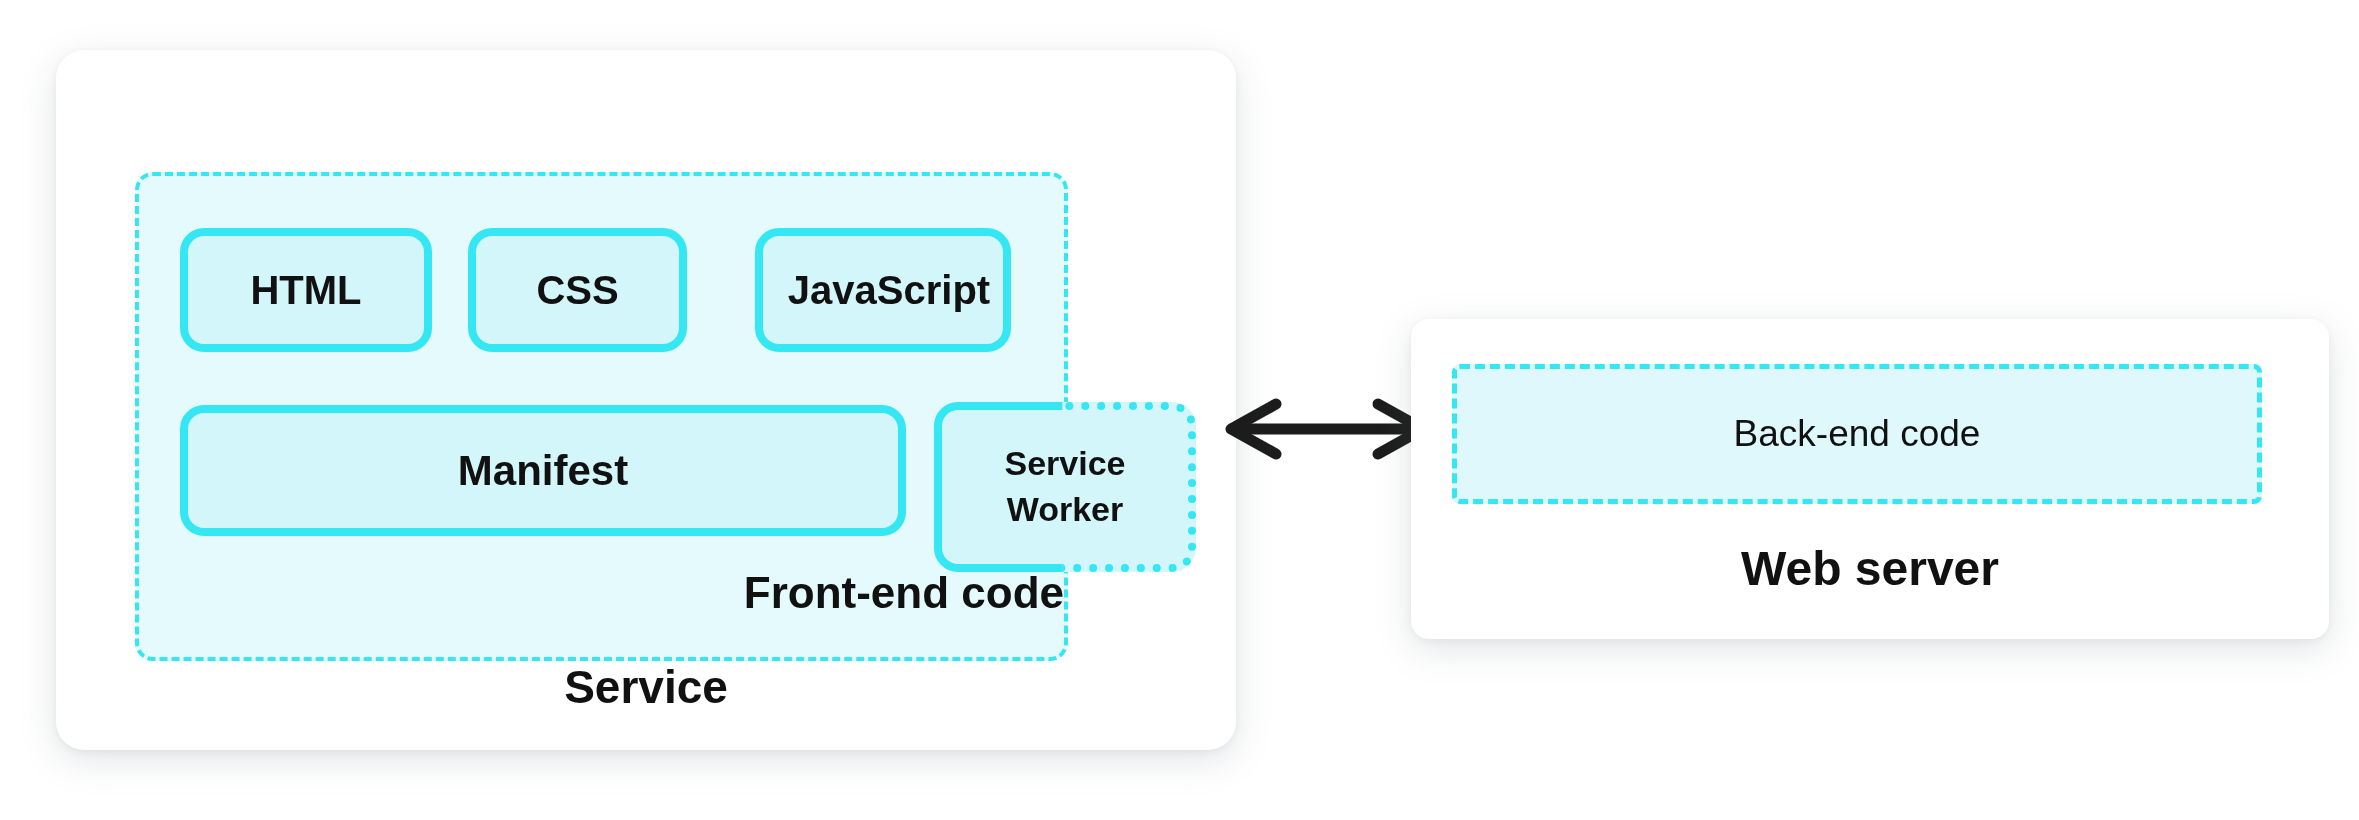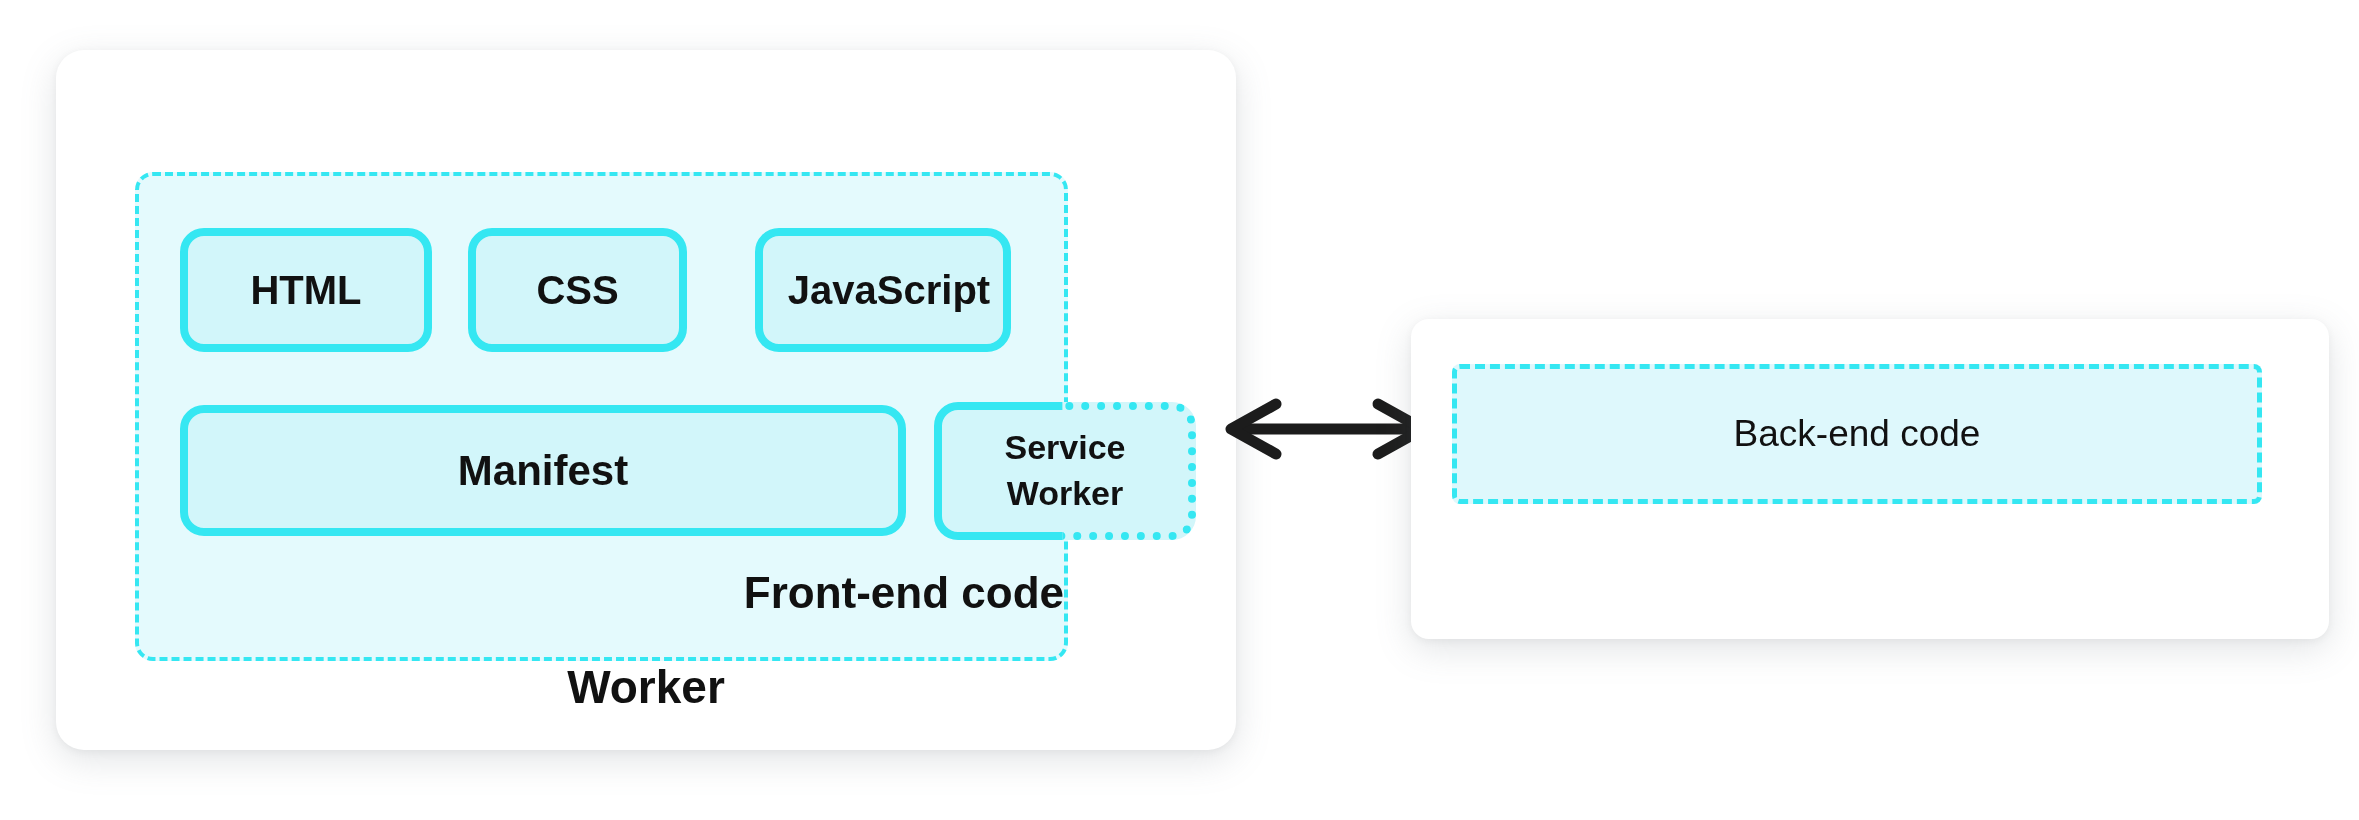--- a/index.html
+++ b/index.html
@@ -49,21 +49,21 @@
     border-radius:24px;
     background:var(--box-fill);
     display:flex;align-items:center;justify-content:center;
     font-weight:bold;font-size:40px;color:var(--text-color);
   }
   .html-box{left:41px;top:52px;width:252px;height:124px;}
   .css-box{left:329px;top:52px;width:219px;height:124px;}
   .js-box{left:616px;top:52px;width:256px;height:124px;padding-left:12px;}
   .manifest-box{left:41px;top:229px;width:726px;height:131px;font-size:42px;align-items:center;}
   .sw-box{
-    position:absolute;left:795px;top:226px;width:262px;height:138px;
+    position:absolute;left:795px;top:226px;width:262px;height:170px;
     background:var(--box-fill);
     border-radius:24px;
     display:flex;align-items:center;justify-content:center;
   }
   .sw-border{
     position:absolute;inset:0;border-radius:24px;pointer-events:none;
   }
   .sw-border.solid{
     border:8px solid var(--accent-cyan);
     clip-path:inset(-1px 51% -1px -1px);
@@ -127,30 +127,31 @@
 
       <div class="sw-box">
         <div class="sw-border solid"></div>
         <div class="sw-border dotted"></div>
         <span class="sw-label">Service Worker</span>
       </div>
 
       <div class="frontend-label">Front-end code</div>
     </div>
 
-    <div class="device-label">Worker</div>
+    <div class="device-label">Service</div>
   </div>
 
   <svg class="arrow-svg" viewBox="0 0 222 74" fill="none">
     <g stroke="var(--arrow-color)" stroke-width="11" stroke-linecap="round" stroke-linejoin="round">
       <line x1="22" y1="37" x2="200" y2="37"></line>
       <polyline points="60,12 15,37 60,62"></polyline>
       <polyline points="162,12 207,37 162,62"></polyline>
     </g>
   </svg>
 
   <div class="card server-card">
     <div class="backend-box">
       <span>Back-end code</span>
     </div>
+    <div class="server-label">Web server</div>
   </div>
 
 </div>
 
 </body></html>

